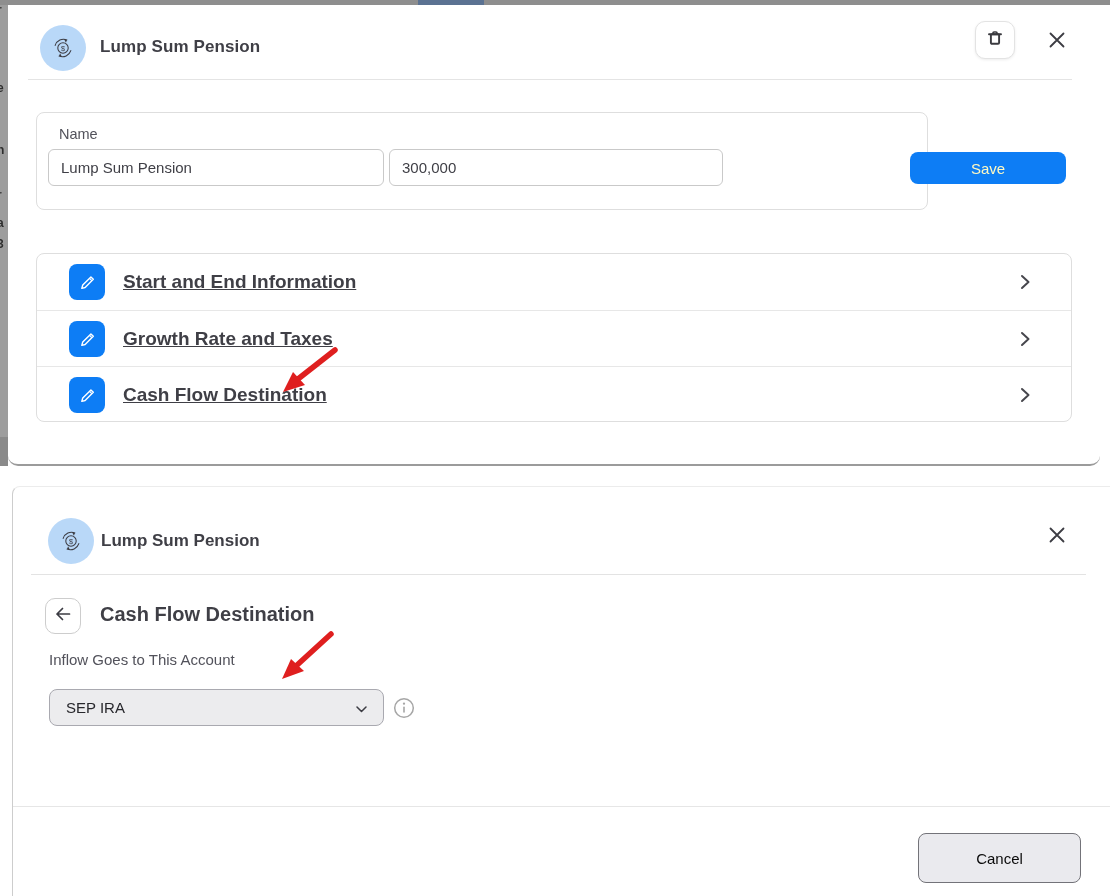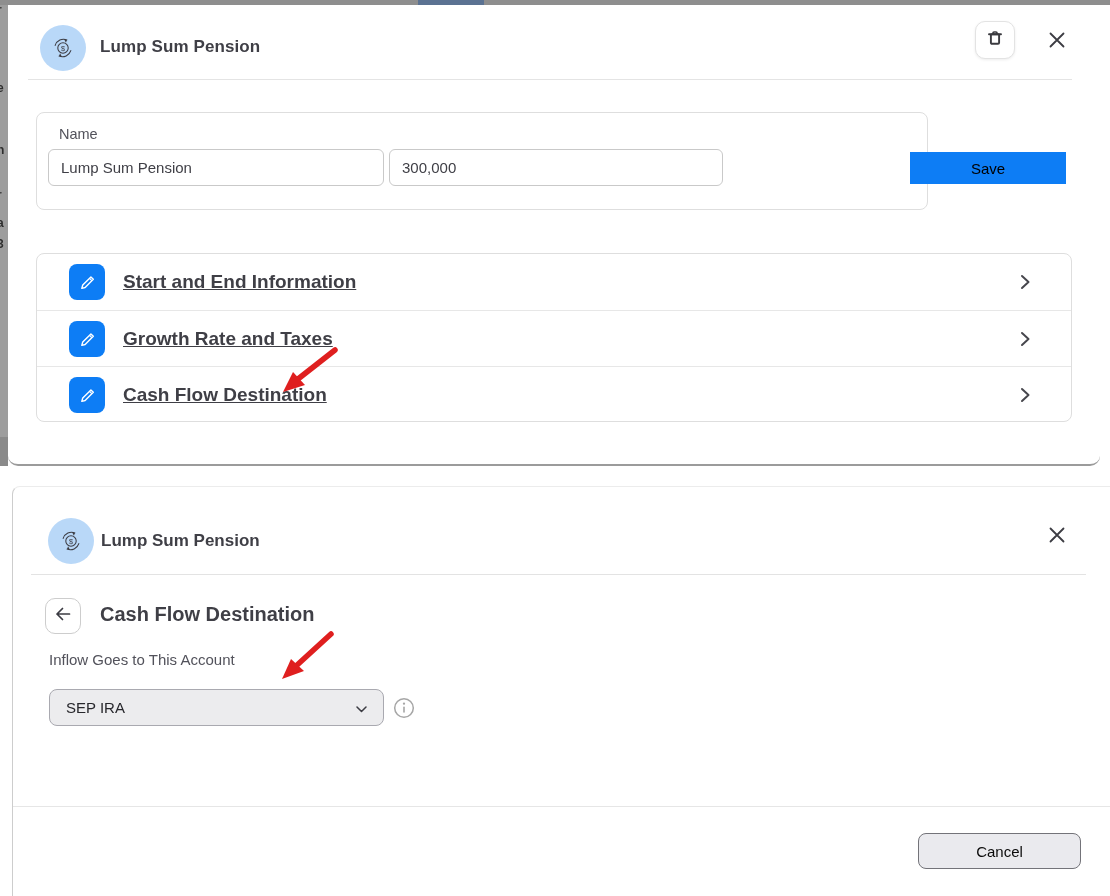--- a/index.html
+++ b/index.html
@@ -25,22 +25,22 @@
   .close1 { position:absolute; left:1039px; top:25px; width:20px; height:20px; cursor:pointer; }
   .divider1 { position:absolute; left:20px; top:74px; width:1044px; height:1px; background:#e4e4e4; }
 
   .form-card { position:absolute; left:28px; top:107px; width:892px; height:98px;
                border:1px solid #dedede; border-radius:8px; background:#fff; }
   .field-label { position:absolute; top:13px; font-size:14.5px; color:#52525b; }
   .lbl-name { left:22px; } .lbl-amt { left:362px; }
   .txt-input { position:absolute; top:36px; height:37px; border:1px solid #c9c9c9; border-radius:6px;
                font-family:"Liberation Sans",sans-serif; font-size:15px; color:#3f3f46; padding:0 12px; background:#fff; outline:none; }
   .in-name { left:11px; width:336px; } .in-amt { left:352px; width:334px; }
-  .save-btn { position:absolute; left:873px; top:39px; width:156px; height:32px; border:none; border-radius:0;
-              background:var(--accent-blue,#0d7df5); color:#000000; font-size:15px; font-weight:500;
+  .save-btn { position:absolute; left:873px; top:39px; width:156px; height:32px; border:none; border-radius:8px;
+              background:var(--accent-blue,#0d7df5); color:#fef9c3; font-size:15px; font-weight:500;
               font-family:"Liberation Sans",sans-serif; cursor:pointer; }
 
   .list-card { position:absolute; left:28px; top:248px; width:1036px; height:169px;
                border:1px solid #dedede; border-radius:8px; background:#fff; overflow:hidden; }
   .list-row { position:relative; height:56px; cursor:pointer; }
   .list-row + .list-row { border-top:1px solid #e7e7e7; }
   .pencil-sq { position:absolute; left:32px; top:10px; width:36px; height:36px; border-radius:8px;
                background:var(--accent-blue,#0d7df5); display:flex; align-items:center; justify-content:center; }
   .row-label { position:absolute; left:86px; top:50%; transform:translateY(-50%); font-size:19px; font-weight:700; color:#3f3f46;text-decoration:underline; }
   .row-chev { position:absolute; right:36px; top:18px; width:20px; height:20px; }
@@ -61,21 +61,21 @@
               border:1px solid #cdcdcd; border-radius:10px; display:flex; align-items:center; justify-content:center; cursor:pointer; }
   .m2-heading { position:absolute; left:87px; top:116px; font-size:20px; font-weight:700; color:#3f3f46; }
   .acct-label { position:absolute; left:36px; top:164px; font-size:15px; color:#52525b; }
   .select-box { position:absolute; left:36px; top:202px; width:335px; height:37px; background:#ececee;
                 border:1px solid #a9a9b0; border-radius:8px; display:flex; align-items:center;
                 padding:0 16px; cursor:pointer; }
   .select-box .val { font-size:15px; color:#27272c; }
   .select-box .chev { margin-left:auto; }
   .info-i { position:absolute; left:380px; top:210px; width:22px; height:22px; cursor:pointer; }
   .divider3 { position:absolute; left:0; top:319px; width:1098px; height:1px; background:#e6e6e6; }
-  .cancel-btn { position:absolute; left:905px; top:346px; width:163px; height:36px; background:#eaeaee;
+  .cancel-btn { position:absolute; left:905px; top:346px; width:163px; height:50px; background:#eaeaee;
                 border:1px solid #737379; border-radius:8px; font-size:15px; font-weight:500; color:#0a0a0a;
                 font-family:"Liberation Sans",sans-serif; cursor:pointer; }
 </style>
 </head>
 <body>
 
 <div class="stage">
 
   <div class="top-strip">
     <div class="top-strip-seg"></div>

